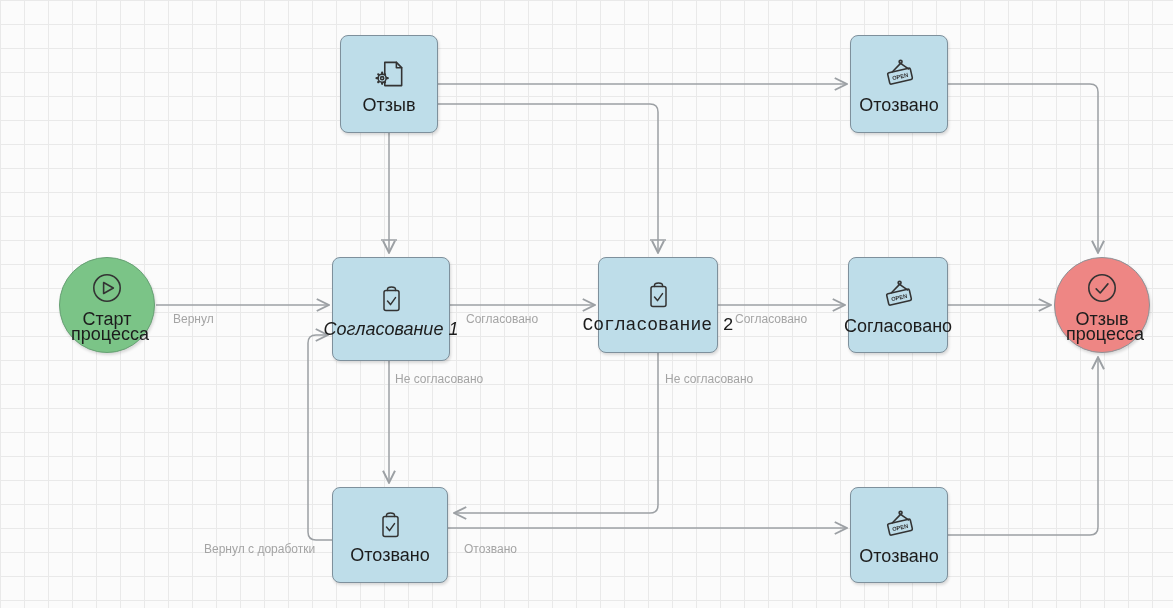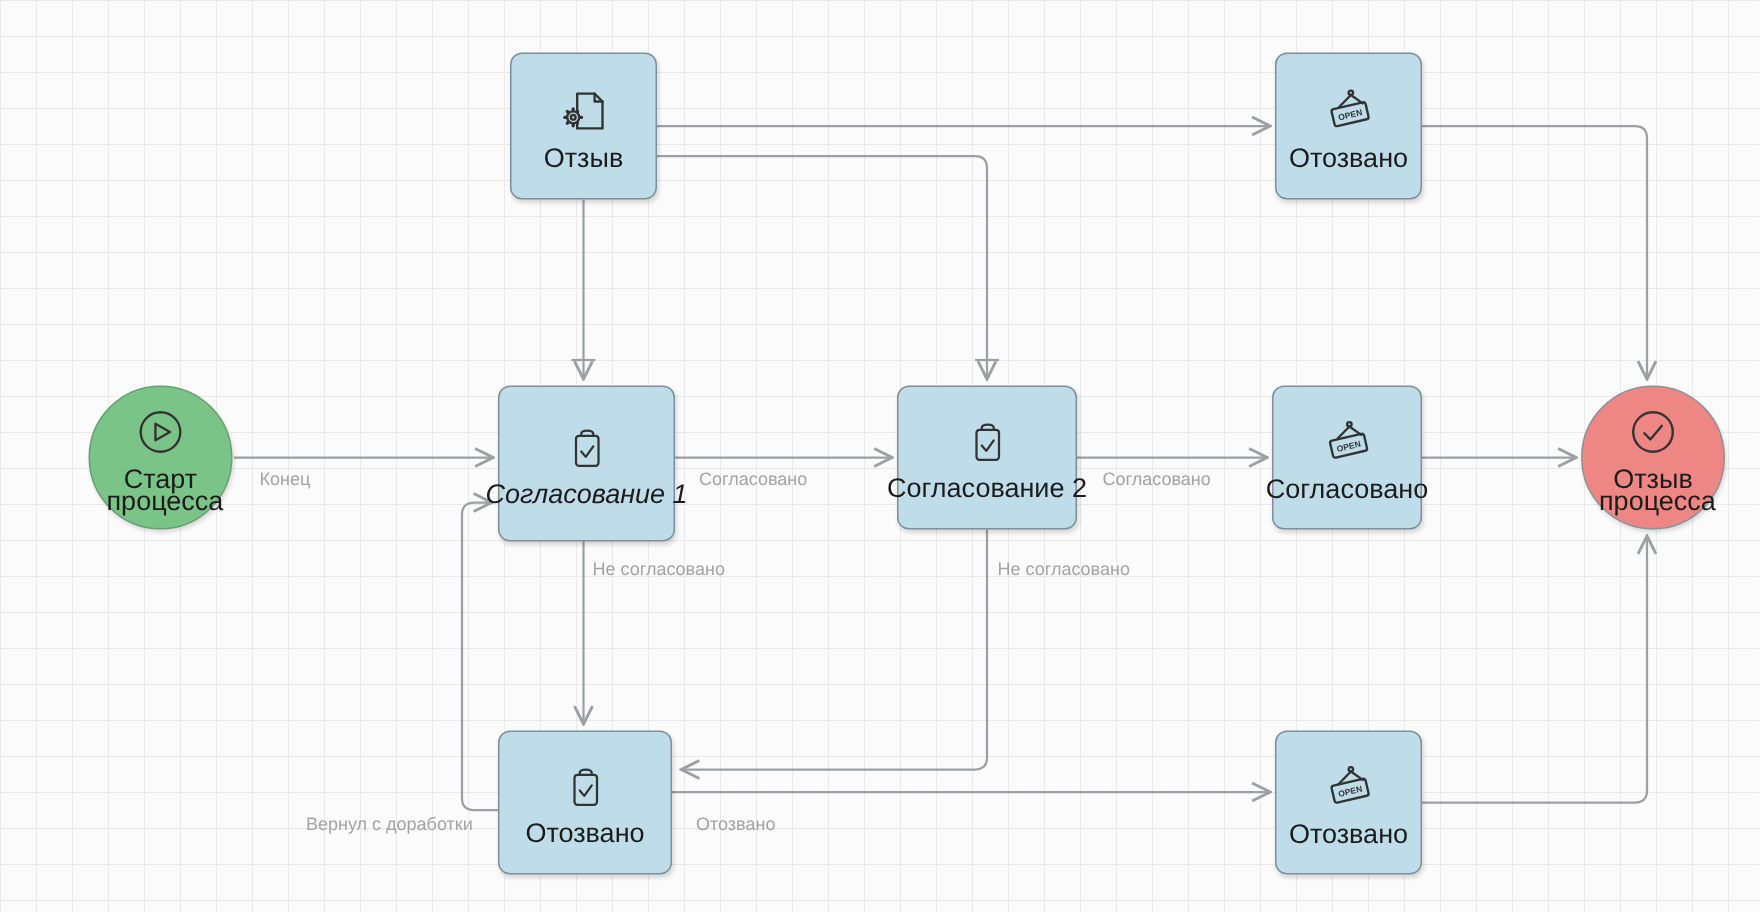--- a/index.html
+++ b/index.html
@@ -100,21 +100,21 @@
     <span class="icon">
       <svg class="ico" width="36" height="36" viewBox="0 0 36 36">
         <rect x="11" y="9.5" width="15" height="20" rx="2"></rect>
         <path d="M14.5 9.5 V8.3 q0 -2.3 4 -2.3 q4 0 4 2.3 V9.5"></path>
         <path d="M14.5 20 l3 3.6 l5 -7"></path>
       </svg>
     </span>
     <span class="nlabel">Согласование 1</span>
   </div>
 
-  <div class="node box" style="left:598px;top:257px;width:120px;height:96px;">
+  <div class="node box" style="left:598px;top:257px;width:120px;height:96px;font-family:Liberation Mono, monospace;">
     <span class="icon">
       <svg class="ico" width="36" height="36" viewBox="0 0 36 36">
         <rect x="11" y="9.5" width="15" height="20" rx="2"></rect>
         <path d="M14.5 9.5 V8.3 q0 -2.3 4 -2.3 q4 0 4 2.3 V9.5"></path>
         <path d="M14.5 20 l3 3.6 l5 -7"></path>
       </svg>
     </span>
     <span class="nlabel">Согласование 2</span>
   </div>
 
@@ -174,21 +174,21 @@
   <div class="node circle end" style="left:1054px;top:257px;width:96px;height:96px;">
     <span class="icon">
       <svg class="ico" width="38" height="38" viewBox="0 0 36 36">
         <circle cx="18" cy="18" r="12.5"></circle>
         <path d="M12.5 18.8 l3.8 3.9 l7.3 -8.6"></path>
       </svg>
     </span>
     <span class="nlabel">Отзыв процесса</span>
   </div>
 
-  <span class="elabel" style="left:173px;top:312px;">Конец</span>
+  <span class="elabel" style="left:173px;top:312px;">Вернул</span>
   <span class="elabel" style="left:466px;top:312px;">Согласовано</span>
   <span class="elabel" style="left:735px;top:312px;">Согласовано</span>
   <span class="elabel" style="left:395px;top:372px;">Не согласовано</span>
   <span class="elabel" style="left:665px;top:372px;">Не согласовано</span>
   <span class="elabel" style="left:204px;top:542px;">Вернул с доработки</span>
   <span class="elabel" style="left:464px;top:542px;">Отозвано</span>
 
 </div>
 
 </body></html>

